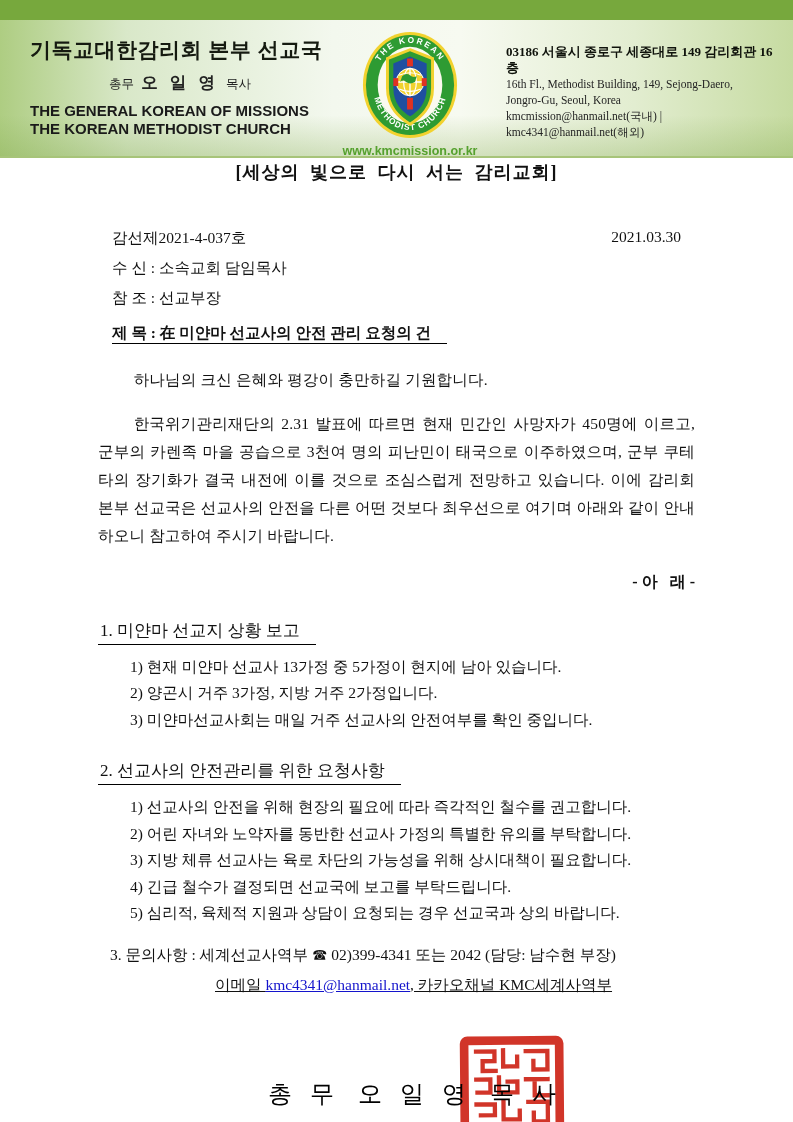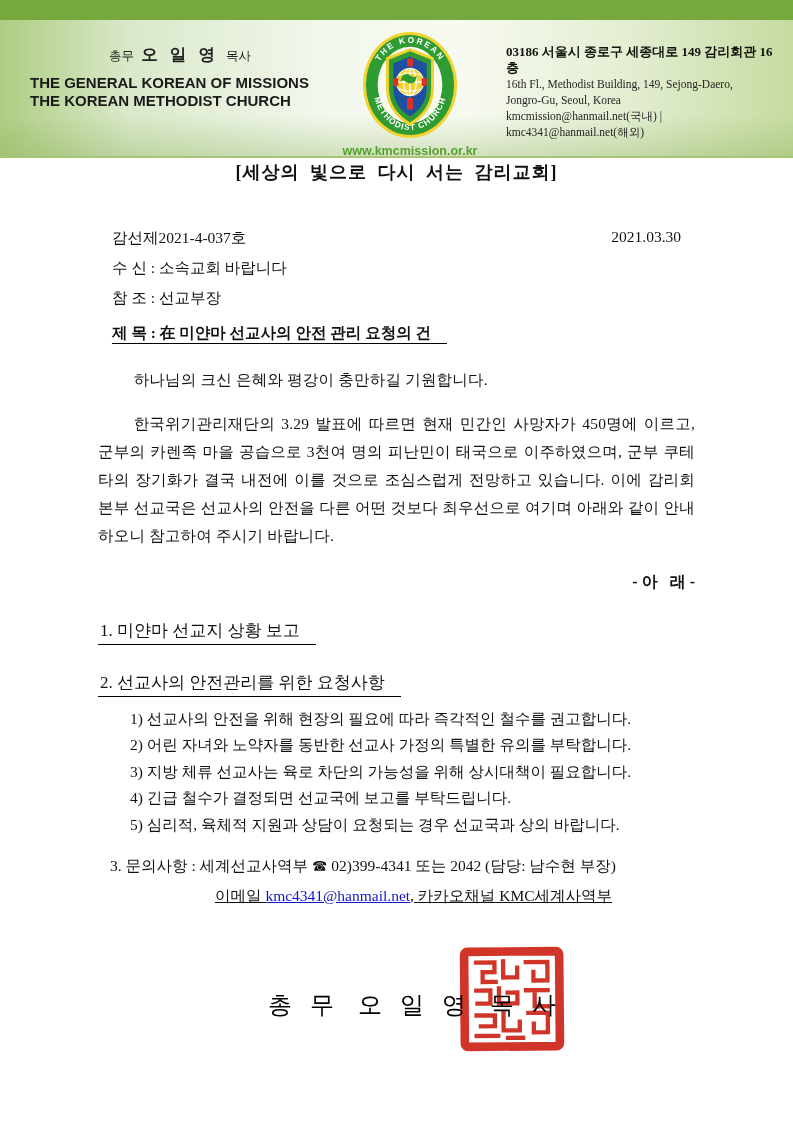--- a/index.html
+++ b/index.html
@@ -76,20 +76,21 @@
 </head>
 <body>
 
 <div class="page">
 
   <div class="letterhead">
     <div class="lh-topbar"></div>
     <div class="lh-body">
 
       <div class="lh-left">
+        <div class="org-kr">기독교대한감리회 본부 선교국</div>
         <div class="director-line">
           <span>총무</span>
           <span class="dname">오 일 영</span>
           <span>목사</span>
         </div>
         <div class="org-en">
           <div>THE GENERAL KOREAN OF MISSIONS</div>
           <div>THE KOREAN METHODIST CHURCH</div>
         </div>
       </div>
@@ -136,34 +137,39 @@
 
   <div class="doc">
 
     <div class="slogan">[세상의 빛으로 다시 서는 감리교회]</div>
 
     <div class="meta">
       <div class="meta-row1">
         <span>감선제2021-4-037호</span>
         <span>2021.03.30</span>
       </div>
-      <div class="meta-line">수 신 : 소속교회 바랍니다</div>
+      <div class="meta-line">수 신 : 소속교회 담임목사</div>
       <div class="meta-line">참 조 : 선교부장</div>
       <div class="subject-line">
         <span>제 목 : 在 미얀마 선교사의 안전 관리 요청의 건</span>
       </div>
     </div>
 
     <p class="par greeting">하나님의 크신 은혜와 평강이 충만하길 기원합니다.</p>
-    <p class="par body-par">한국위기관리재단의 3.29 발표에 따르면 현재 민간인 사망자가 450명에 이르고, 군부의 카렌족 마을 공습으로 3천여 명의 피난민이 태국으로 이주하였으며, 군부 쿠테타의 장기화가 결국 내전에 이를 것으로 조심스럽게 전망하고 있습니다. 이에 감리회 본부 선교국은 선교사의 안전을 다른 어떤 것보다 최우선으로 여기며 아래와 같이 안내하오니 참고하여 주시기 바랍니다.</p>
+    <p class="par body-par">한국위기관리재단의 2.31 발표에 따르면 현재 민간인 사망자가 450명에 이르고, 군부의 카렌족 마을 공습으로 3천여 명의 피난민이 태국으로 이주하였으며, 군부 쿠테타의 장기화가 결국 내전에 이를 것으로 조심스럽게 전망하고 있습니다. 이에 감리회 본부 선교국은 선교사의 안전을 다른 어떤 것보다 최우선으로 여기며 아래와 같이 안내하오니 참고하여 주시기 바랍니다.</p>
 
     <div class="below-marker">- 아   래 -</div>
 
     <div class="section">
       <div class="sec-heading">1. 미얀마 선교지 상황 보고</div>
+      <div class="sec-items">
+        <div class="sec-item">1) 현재 미얀마 선교사 13가정 중 5가정이 현지에 남아 있습니다.</div>
+        <div class="sec-item">2) 양곤시 거주 3가정, 지방 거주 2가정입니다.</div>
+        <div class="sec-item">3) 미얀마선교사회는 매일 거주 선교사의 안전여부를 확인 중입니다.</div>
+      </div>
     </div>
 
     <div class="section">
       <div class="sec-heading">2. 선교사의 안전관리를 위한 요청사항</div>
       <div class="sec-items">
         <div class="sec-item">1) 선교사의 안전을 위해 현장의 필요에 따라 즉각적인 철수를 권고합니다.</div>
         <div class="sec-item">2) 어린 자녀와 노약자를 동반한 선교사 가정의 특별한 유의를 부탁합니다.</div>
         <div class="sec-item">3) 지방 체류 선교사는 육로 차단의 가능성을 위해 상시대책이 필요합니다.</div>
         <div class="sec-item">4) 긴급 철수가 결정되면 선교국에 보고를 부탁드립니다.</div>
         <div class="sec-item">5) 심리적, 육체적 지원과 상담이 요청되는 경우 선교국과 상의 바랍니다.</div>

